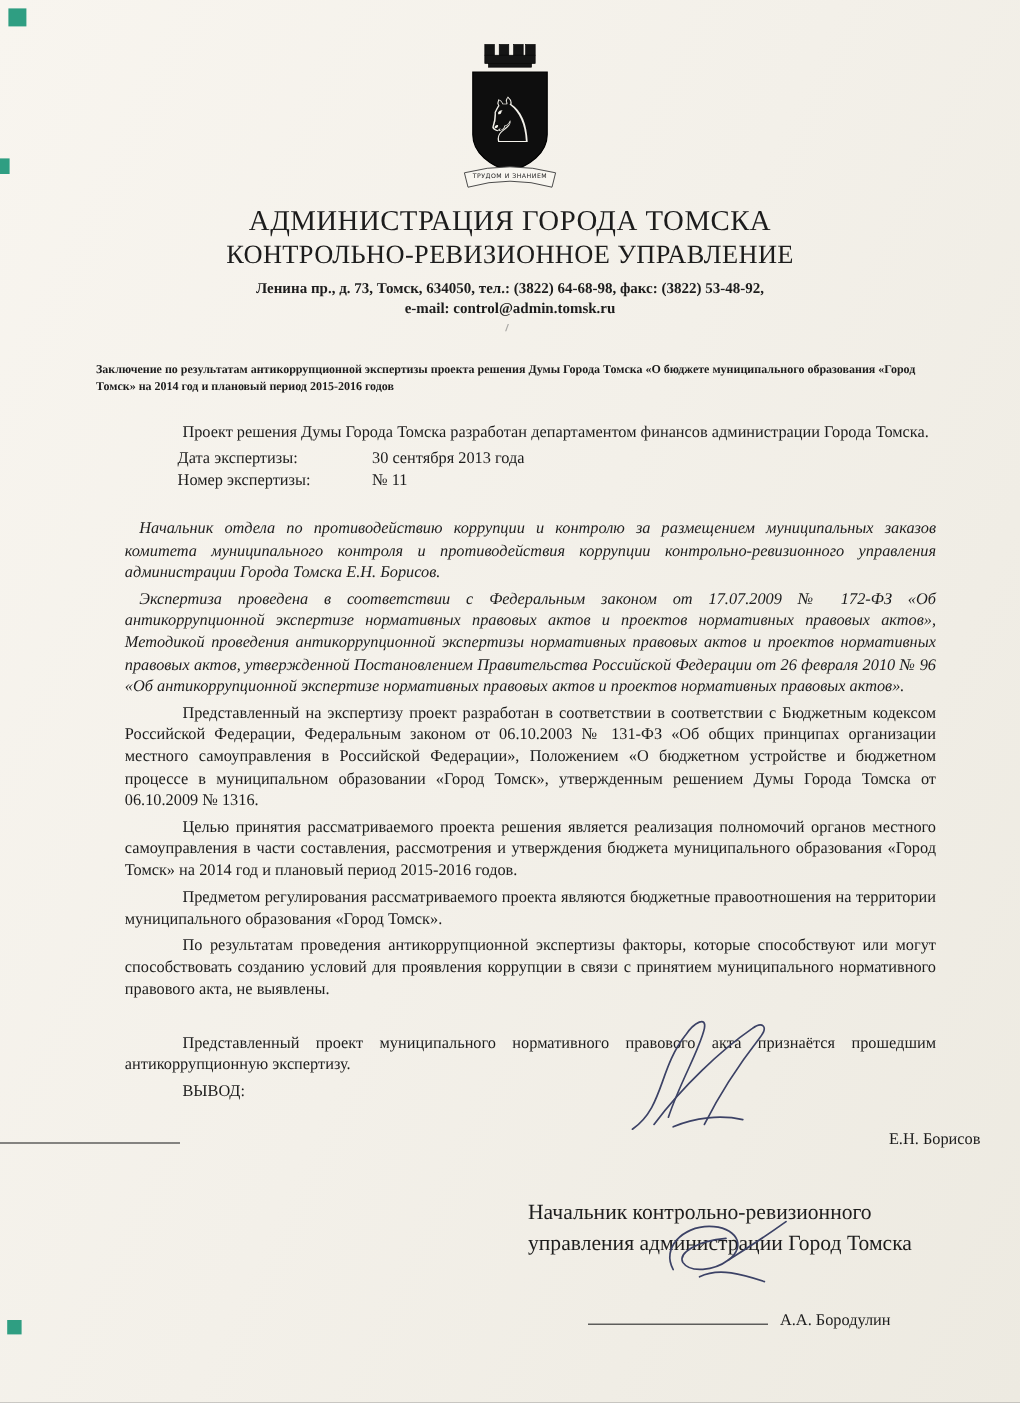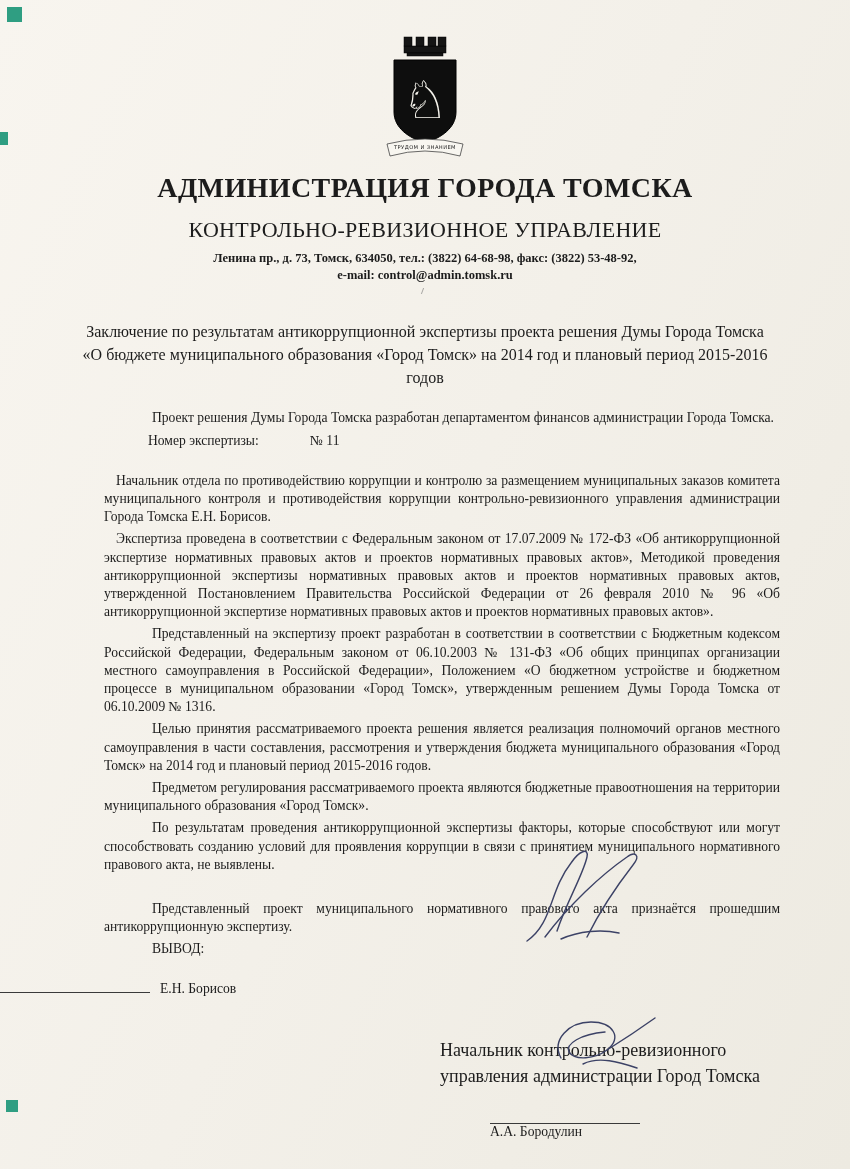--- a/index.html
+++ b/index.html
@@ -8,35 +8,35 @@
     background:linear-gradient(115deg,#f8f5ef 0%,#f3f0e9 50%,#edeae1 100%);
     font-family:"Liberation Serif","DejaVu Serif",serif;color:#1c1c1c;
     overflow:hidden;box-sizing:border-box;
   }
   .scan-mark{position:absolute;}
   .mark-1{left:7px;top:7px;width:15px;height:15px;}
   .mark-2{left:-5px;top:132px;width:13px;height:13px;}
   .mark-3{left:6px;top:1100px;width:12px;height:12px;}
   .header{padding-top:34px;text-align:center;}
   .emblem{display:block;margin:0 auto;}
-  .org1{font-size:28px;letter-spacing:.4px;margin:10px 0 13px;font-weight:700;}
+  .org1{font-size:24px;letter-spacing:.4px;margin:10px 0 0;font-weight:400;}
   .org2{font-size:22px;letter-spacing:.3px;margin:0 0 7px;font-weight:400;}
   .addr{font-size:12.5px;font-weight:700;margin:0;line-height:1.35;}
   .stray-dot{display:block;width:5px;height:6px;margin:4px auto 0;border-left:1px solid #6a6a6a;transform:skewX(-20deg);opacity:.55;}
-  .doc-title{width:690px;margin:26px auto 0;text-align:center;font-size:16px;font-weight:400;line-height:1.45;}
+  .doc-title{width:690px;margin:26px auto 0;text-align:left;font-size:10px;font-weight:700;line-height:1.45;}
   .body{padding:16px 66px 0 100px;text-align:justify;font-size:13.6px;line-height:1.34;}
   .body p{margin:4px;}
   .ind{text-indent:48px;}
-  .ind-sm{text-indent:12px;}
+  .ind-sm{text-indent:12px;font-style:italic;}
   .kv{display:flex;margin-left:48px;}
   .kv .k{width:162px;flex:0 0 162px;}
   .gap{height:18px;}
   .sig-row{display:flex;align-items:baseline;font-size:13.6px;margin-top:20px;}
-  .sig-row.first{justify-content:flex-start;padding-right:84px;}
-  .sig-row.second{margin-left:490px;margin-top:20px;flex-direction:column;}
+  .sig-row.first{justify-content:space-between;padding-right:33px;}
+  .sig-row.second{margin-left:490px;margin-top:40px;}
   .sigline{display:inline-block;width:150px;border-bottom:1px solid #3a3a3a;height:1em;margin-right:10px;}
   .sig-titles{margin-left:440px;margin-top:40px;font-size:18px;line-height:1.45;}
   .handwriting{position:absolute;pointer-events:none;}
   .hw-1{left:515px;top:843px;}
   .hw-2{left:545px;top:1012px;}
 </style>
 </head>
 <body>
 
 <div class="page">
@@ -70,20 +70,24 @@
     <p class="addr">Ленина пр., д. 73, Томск, 634050, тел.: (3822) 64-68-98, факс: (3822) 53-48-92,</p>
     <p class="addr">e-mail: control@admin.tomsk.ru</p>
     <span class="stray-dot"></span>
   </div>
 
   <h3 class="doc-title">Заключение по результатам антикоррупционной экспертизы проекта решения Думы Города Томска «О бюджете муниципального образования «Город Томск» на 2014 год и плановый период 2015-2016 годов</h3>
 
   <div class="body">
     <p class="ind">Проект решения Думы Города Томска разработан департаментом финансов администрации Города Томска.</p>
 
+    <div class="kv">
+      <span class="k">Дата экспертизы:</span>
+      <span class="v">30 сентября 2013 года</span>
+    </div>
     <div class="kv">
       <span class="k">Номер экспертизы:</span>
       <span class="v">№ 11</span>
     </div>
 
     <div class="gap"></div>
 
     <p class="ind-sm">Начальник отдела по противодействию коррупции и контролю за размещением муниципальных заказов комитета муниципального контроля и противодействия коррупции контрольно-ревизионного управления администрации Города Томска Е.Н. Борисов.</p>
     <p class="ind-sm">Экспертиза проведена в соответствии с Федеральным законом от 17.07.2009  № 172-ФЗ «Об антикоррупционной экспертизе нормативных правовых актов и проектов нормативных правовых актов», Методикой проведения антикоррупционной экспертизы нормативных правовых актов и проектов нормативных правовых актов, утвержденной Постановлением Правительства Российской Федерации от 26 февраля 2010  № 96 «Об антикоррупционной экспертизе нормативных правовых актов и проектов нормативных правовых актов».</p>
     <p class="ind">Представленный на экспертизу проект разработан в соответствии в соответствии с Бюджетным кодексом Российской Федерации, Федеральным законом от 06.10.2003 № 131-ФЗ «Об общих принципах организации местного самоуправления в Российской Федерации», Положением «О бюджетном устройстве и бюджетном процессе в муниципальном образовании «Город Томск», утвержденным решением Думы Города Томска от 06.10.2009 № 1316.</p>

